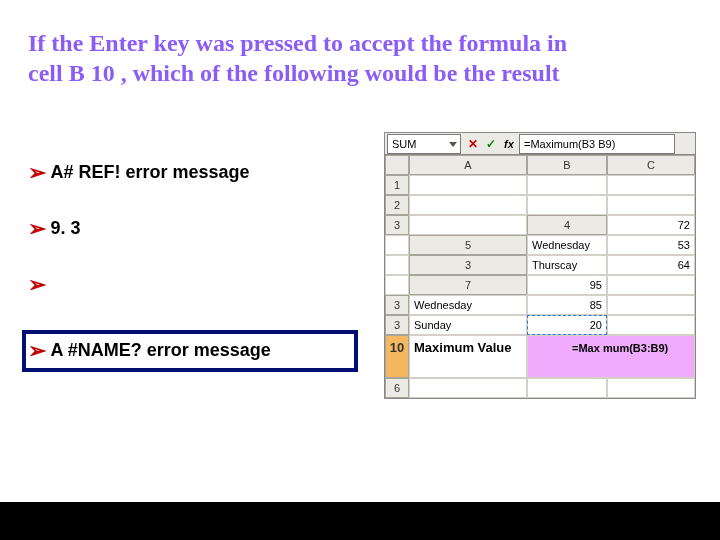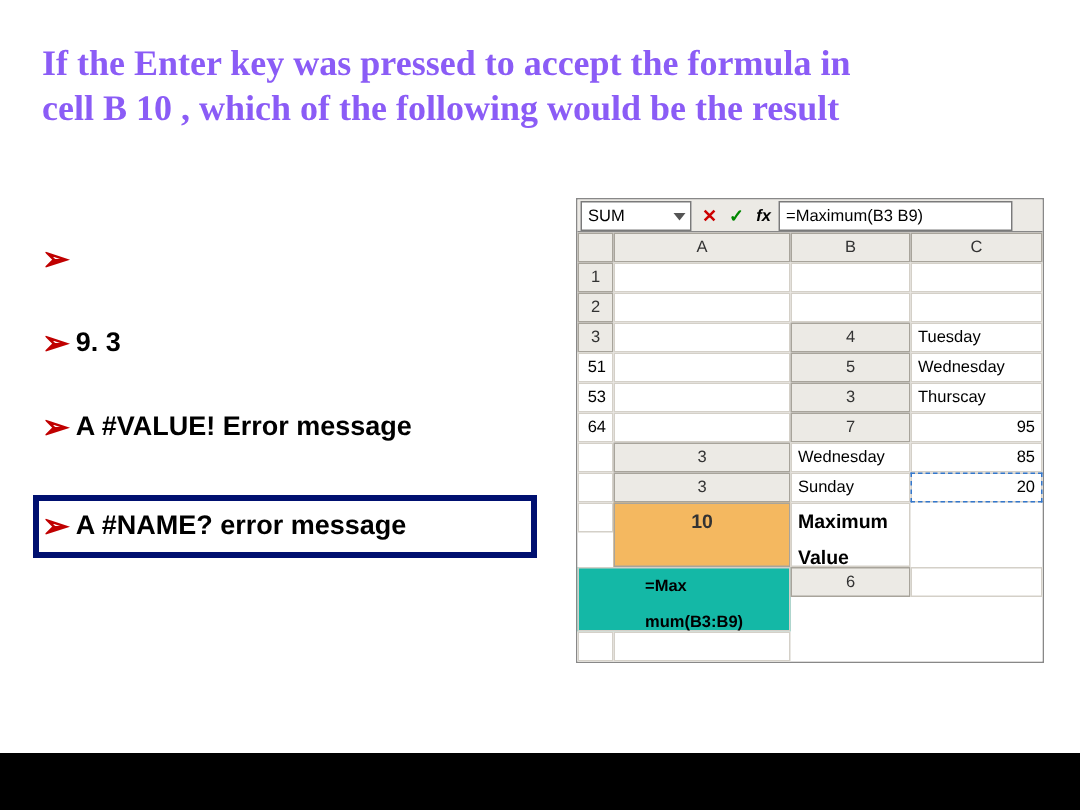--- a/index.html
+++ b/index.html
@@ -152,21 +152,21 @@
     font-weight: bold;
     font-size: 13px;
     height: 43px;
     line-height: 24px;
   }
   .dashed {
     outline: 1px dashed #3377cc;
     outline-offset: -1px;
   }
   .editing {
-    background: #14b8a6;
+    background: #f0abfc;
     font-size: 11px;
     padding-left: 44px;
   }
   .corner {
     background: #eceae5;
     border: 1px solid #a8a49b;
   }
   .black-bar {
     position: absolute;
     left: 0;
@@ -177,28 +177,28 @@
   }
 </style>
 </head>
 <body>
 
 <div class="question">If the Enter key was pressed to accept the formula in cell B 10 , which of the following would be the result</div>
 
 <div class="options">
   <div class="option">
     <span class="arrow">➢</span>
+    <span>A# REF! error message</span>
   </div>
   <div class="option">
     <span class="arrow">➢</span>
     <span>9. 3</span>
   </div>
   <div class="option">
     <span class="arrow">➢</span>
-    <span>A #VALUE! Error message</span>
   </div>
   <div class="option correct">
     <span class="arrow">➢</span>
     <span>A #NAME? error message</span>
   </div>
 </div>
 
 <div class="sheet">
   <div class="formula-bar">
     <div class="namebox">
@@ -227,22 +227,21 @@
 
     <div class="rowhdr">2</div>
     <div class="cell"></div>
     <div class="cell r"></div>
     <div class="cell"></div>
 
     <div class="rowhdr">3</div>
     <div class="cell"></div>
 
     <div class="rowhdr">4</div>
-    <div class="cell">Tuesday</div>
-    <div class="cell r">51</div>
+    <div class="cell r">72</div>
     <div class="cell"></div>
 
     <div class="rowhdr">5</div>
     <div class="cell">Wednesday</div>
     <div class="cell r">53</div>
     <div class="cell"></div>
 
     <div class="rowhdr">3</div>
     <div class="cell">Thurscay</div>
     <div class="cell r">64</div>

